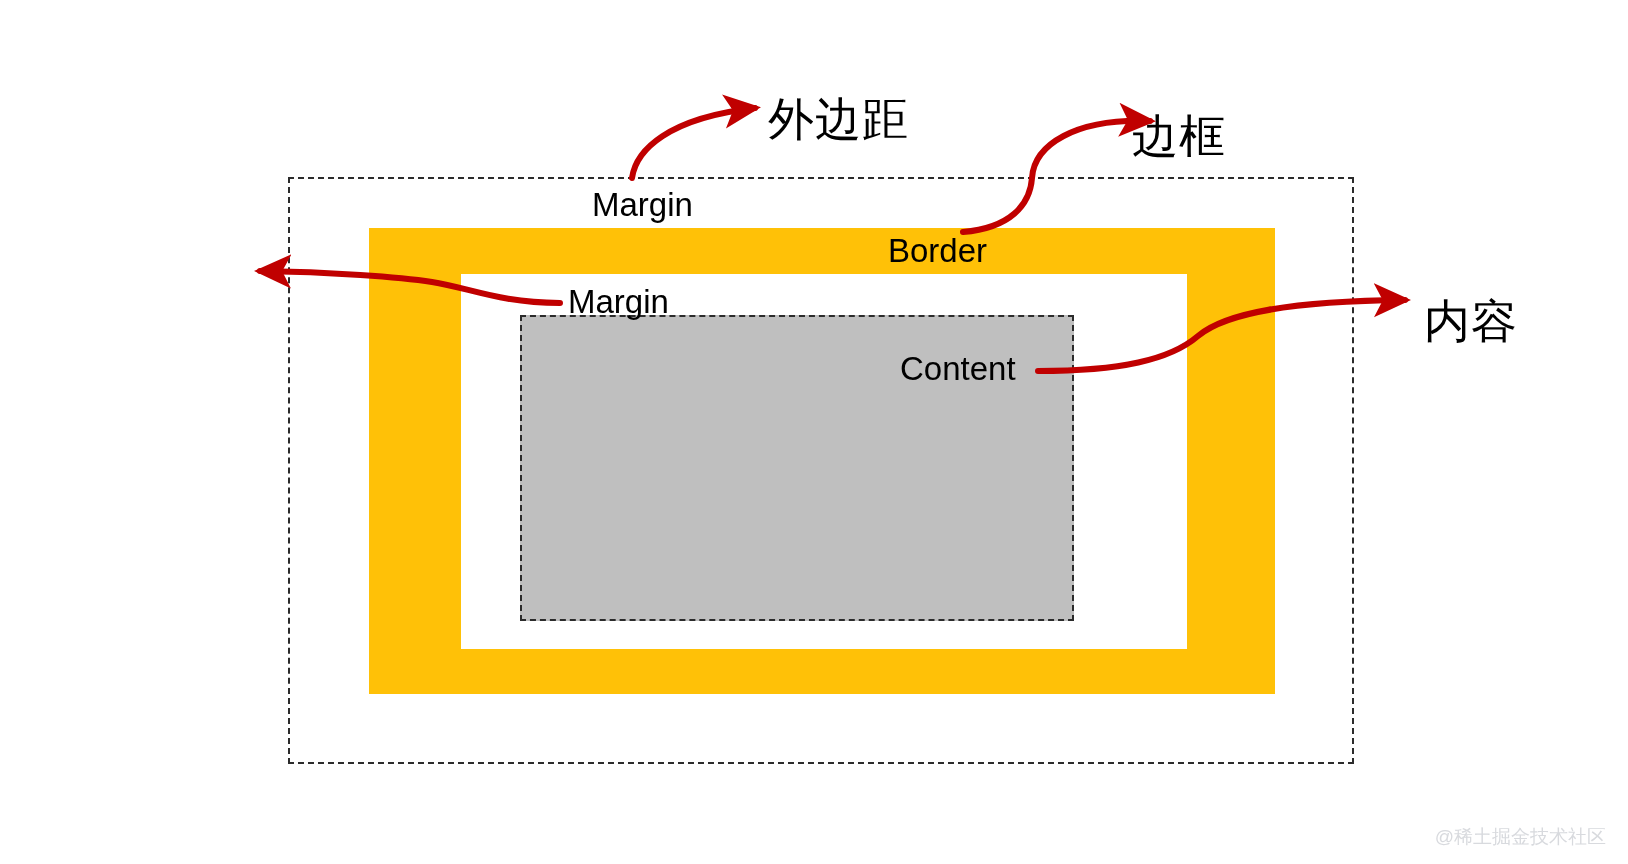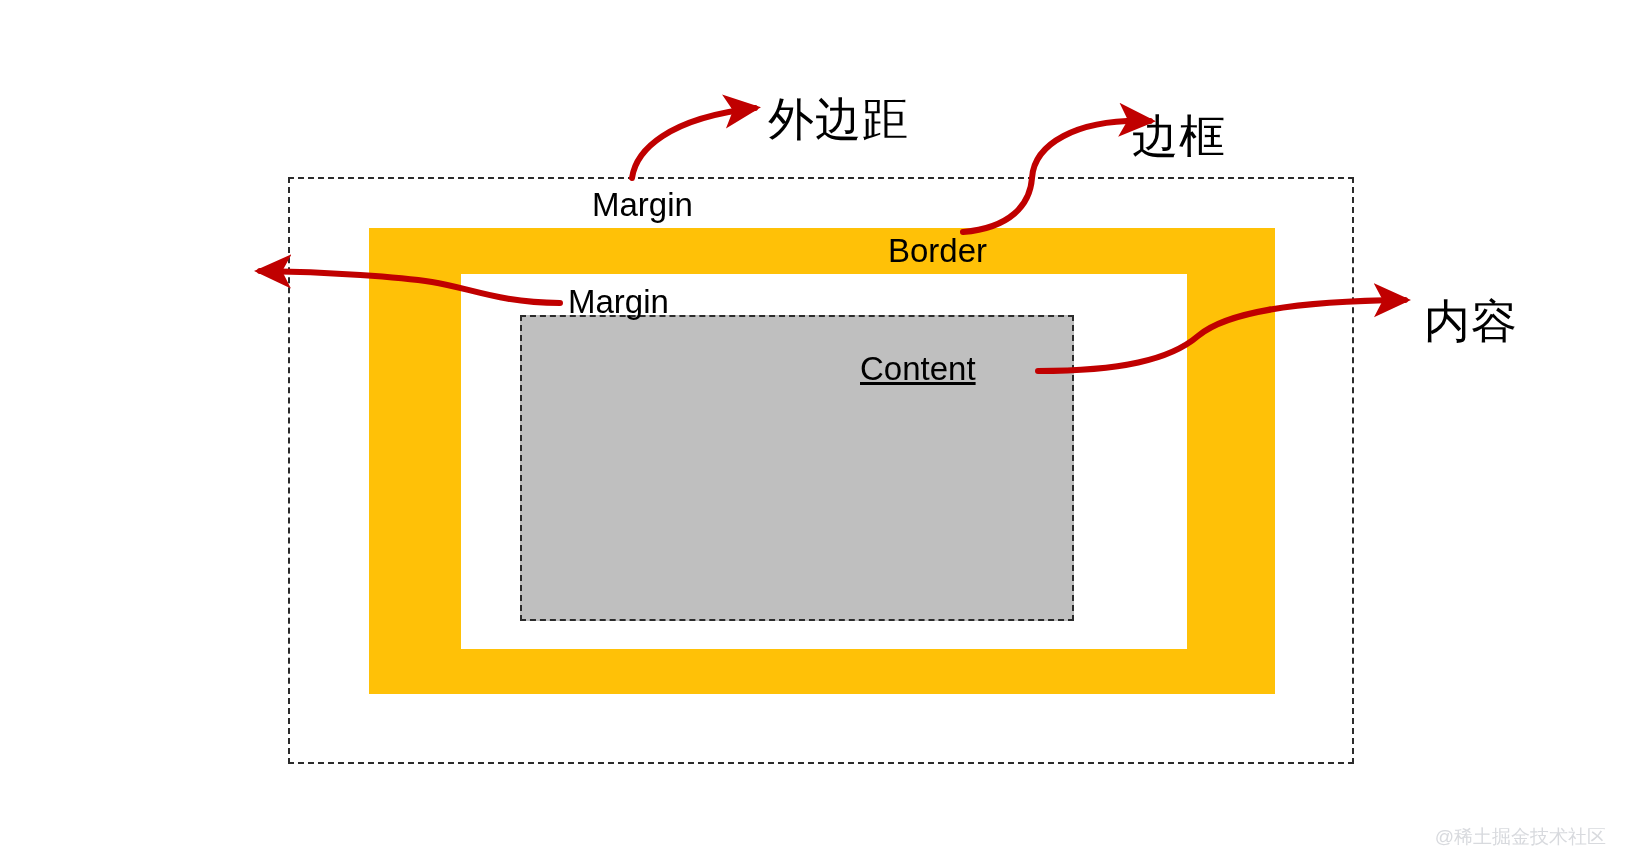--- a/index.html
+++ b/index.html
@@ -62,21 +62,21 @@
     position: absolute;
     font-family: "Liberation Sans", "DejaVu Sans", sans-serif;
     font-size: 33px;
     line-height: 1;
     color: #000000;
     white-space: nowrap;
   }
   #label-margin  { left: 592px; top: 188px; }
   #label-border  { left: 888px; top: 234px; text-align: center; }
   #label-padding { left: 568px; top: 285px; }
-  #label-content { left: 860px; top: 352px; text-decoration: underline; }
+  #label-content { left: 900px; top: 352px; }
 
   
   .cn-label {
     position: absolute;
     font-family: "DejaVu Sans", "Liberation Sans", sans-serif;
     font-size: 46px;
     line-height: 1;
     color: #000000;
     white-space: nowrap;
     letter-spacing: 1px;

